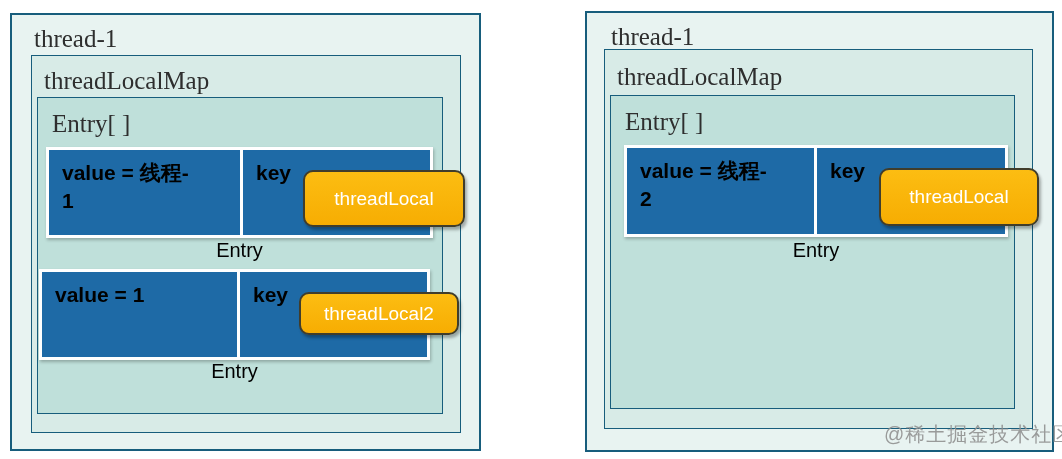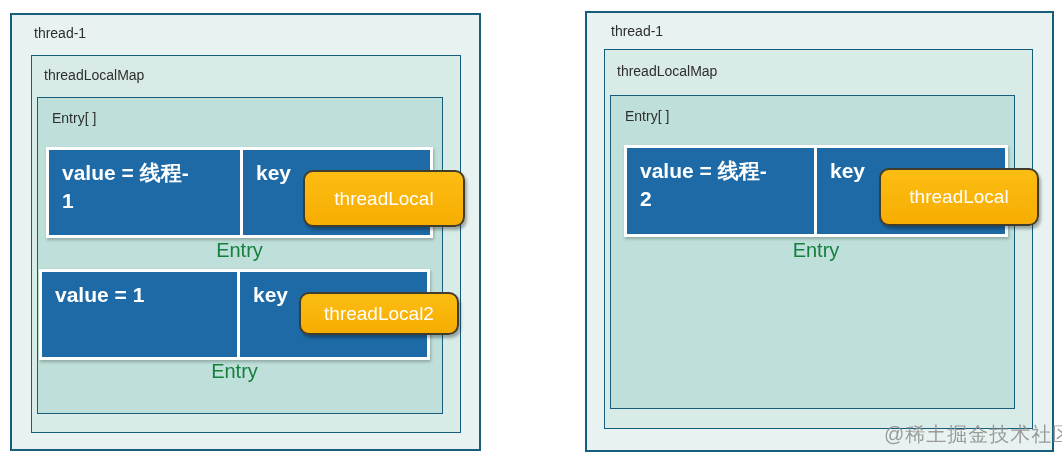--- a/index.html
+++ b/index.html
@@ -4,31 +4,31 @@
 <style>
   html,body{margin:0;padding:0;background:#ffffff;}
   .canvas{
     position:relative;width:1062px;height:459px;background:#ffffff;overflow:hidden;
     font-family:"Liberation Sans","DejaVu Sans",sans-serif;
   }
   .box{position:absolute;box-sizing:border-box;}
   .outer-box{background:#e8f3f1;border:2px solid #175d7c;}
   .map-box{background:#d8ebe7;border:1.5px solid #175d7c;}
   .array-box{background:#bfe0da;border:1.5px solid #175d7c;}
-  .box-title{position:absolute;color:#2e2e2e;font-size:14px;white-space:nowrap;}
+  .box-title{position:absolute;color:#2e2e2e;font-size:25px;white-space:nowrap;font-family:Liberation Serif, serif;}
   .entry-table{
     position:absolute;box-sizing:border-box;display:flex;
     border:3px solid #ffffff;background:#ffffff;
     box-shadow:1px 2px 3px rgba(0,0,0,0.25);
   }
-  .cell{background:#1e6aa6;color:#ffffff;font-weight:bold;font-size:21px;
+  .cell{background:#1e6aa6;color:#000000;font-weight:bold;font-size:21px;
     padding:9px 6px 8px 13px;line-height:1.32;box-sizing:border-box;}
   .cell-value{flex:0 0 auto;}
   .cell-key{flex:1 1 auto;margin-left:3px;}
-  .entry-caption{position:absolute;color:#15803d;font-size:20px;text-align:center;}
+  .entry-caption{position:absolute;color:#000000;font-size:20px;text-align:center;}
   .badge{
     position:absolute;box-sizing:border-box;z-index:5;
     display:flex;align-items:center;justify-content:center;
     background:linear-gradient(180deg,#fcbd12 0%,#f7ad02 100%);
     border:2px solid #403d2c;border-radius:10px;
     color:#ffffff;font-size:19px;white-space:nowrap;
     box-shadow:2px 3px 3px rgba(0,0,0,0.3);
   }
   .watermark{
     position:absolute;z-index:10;color:#8f8f8f;opacity:0.88;

